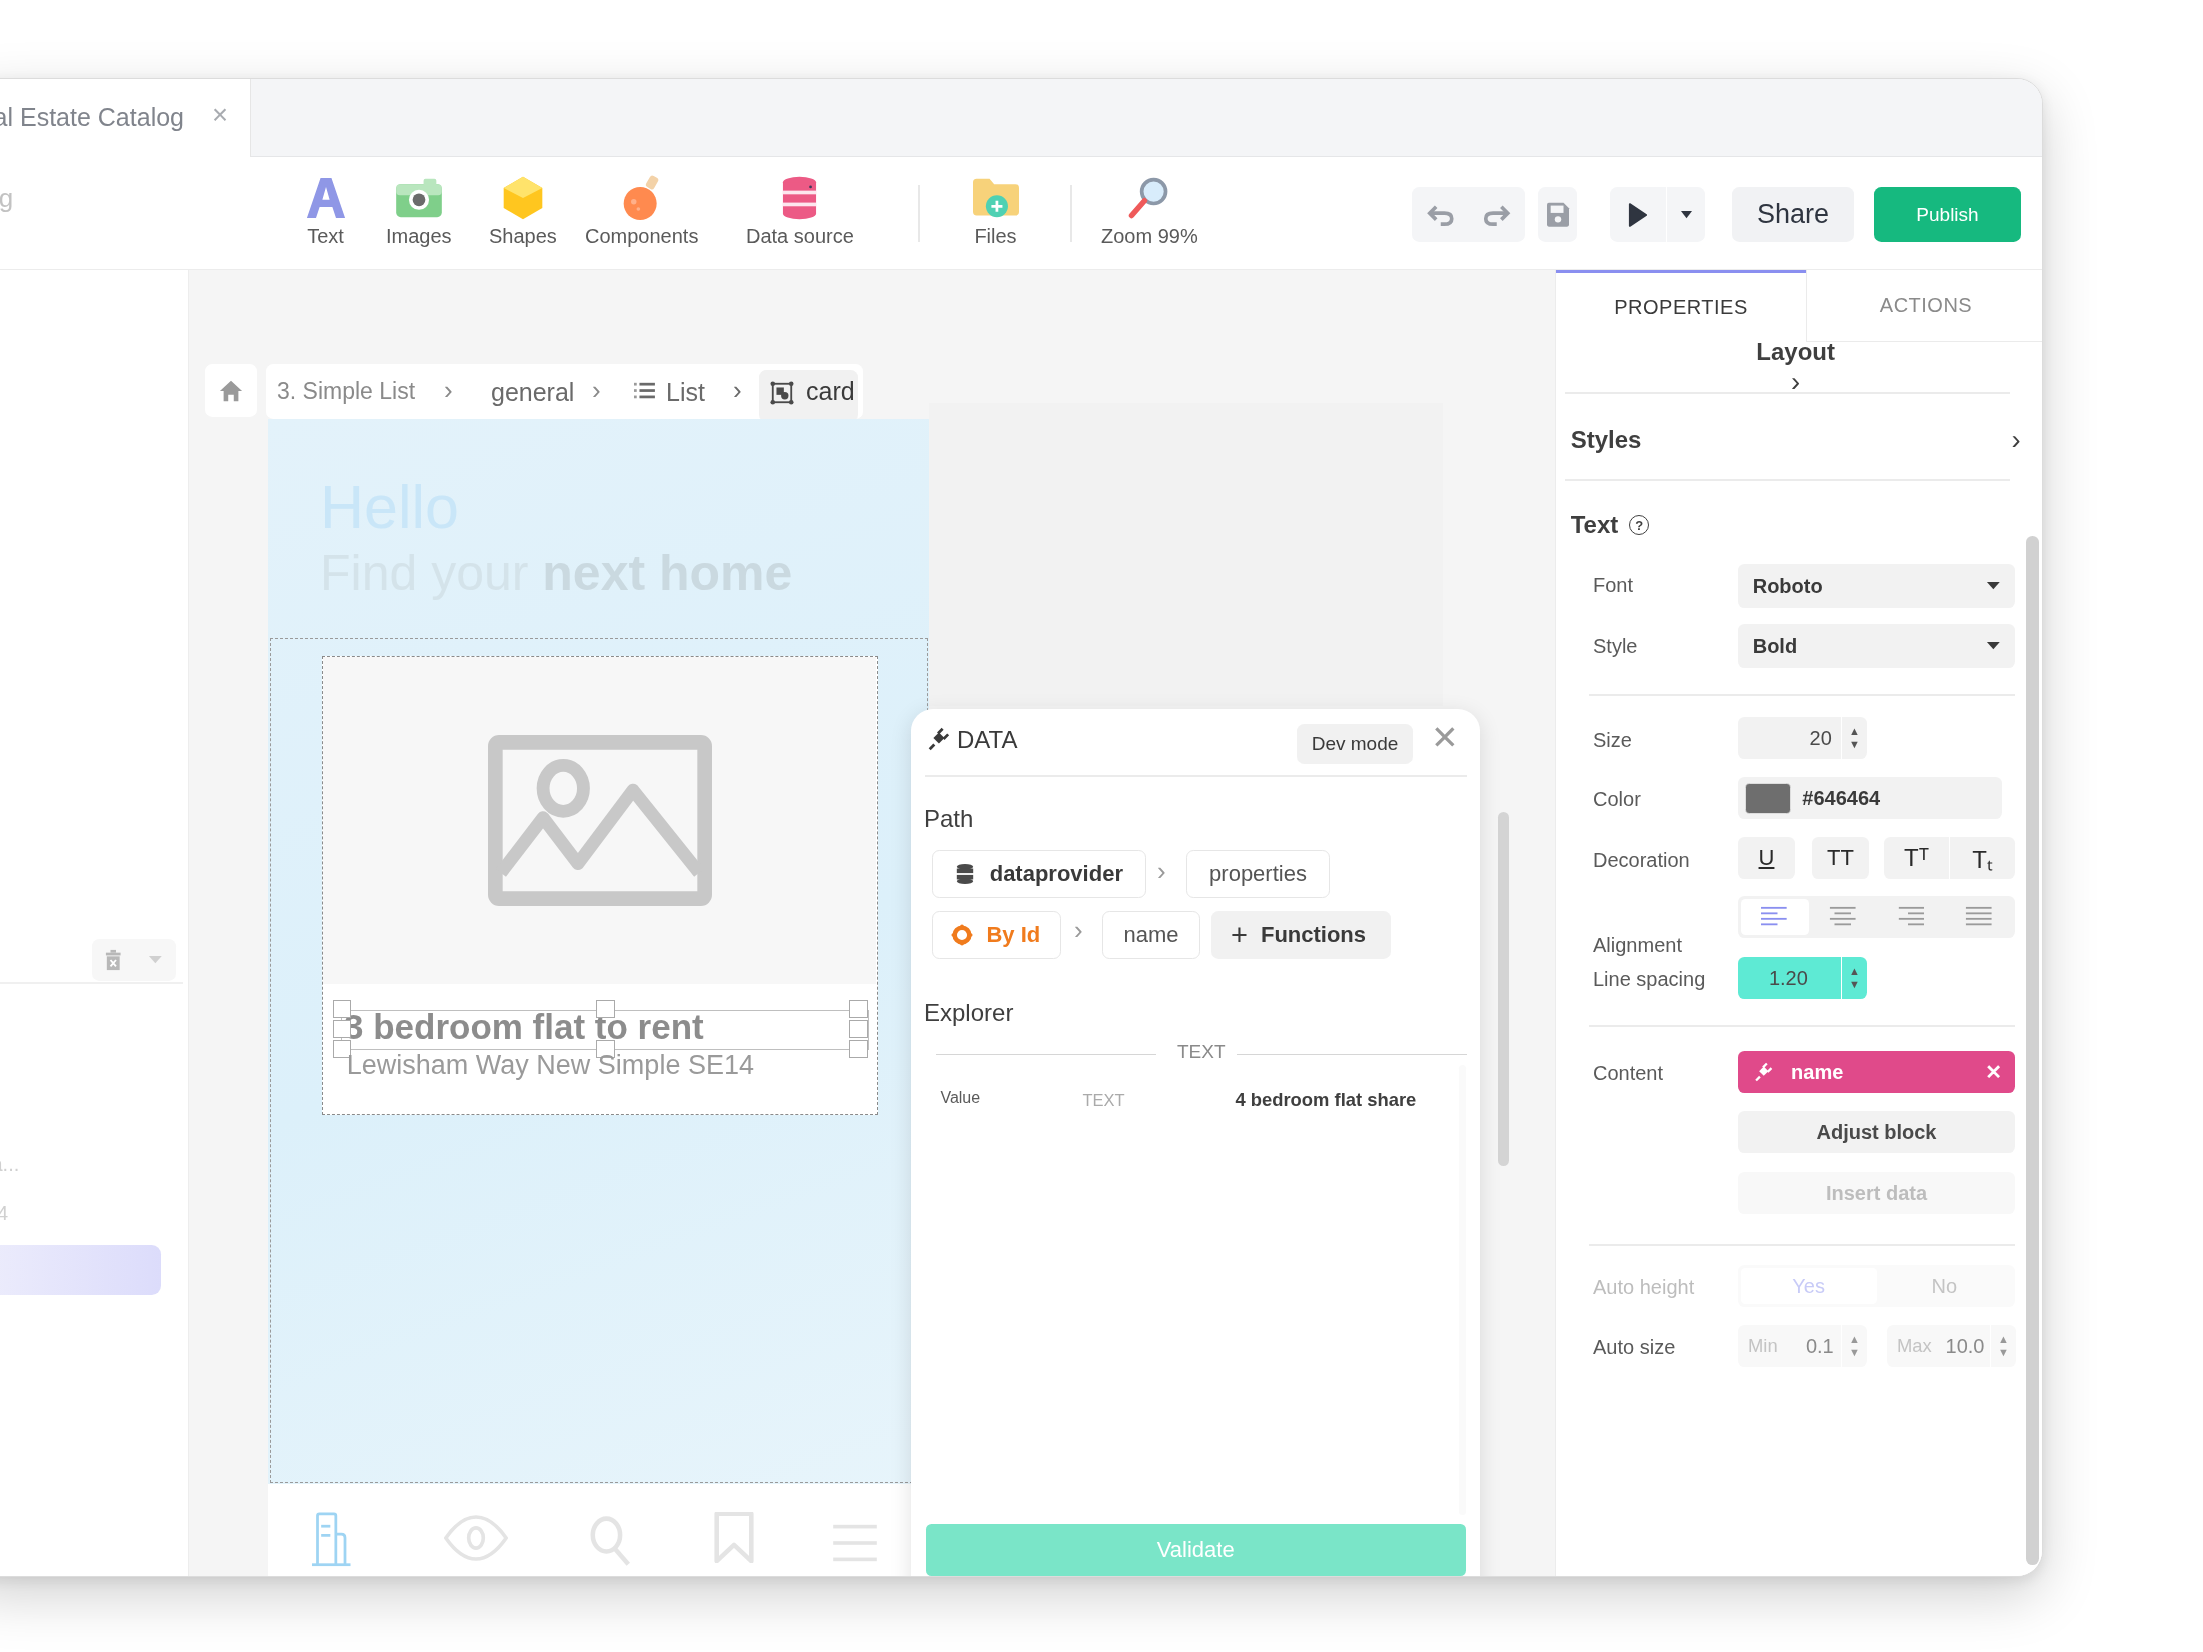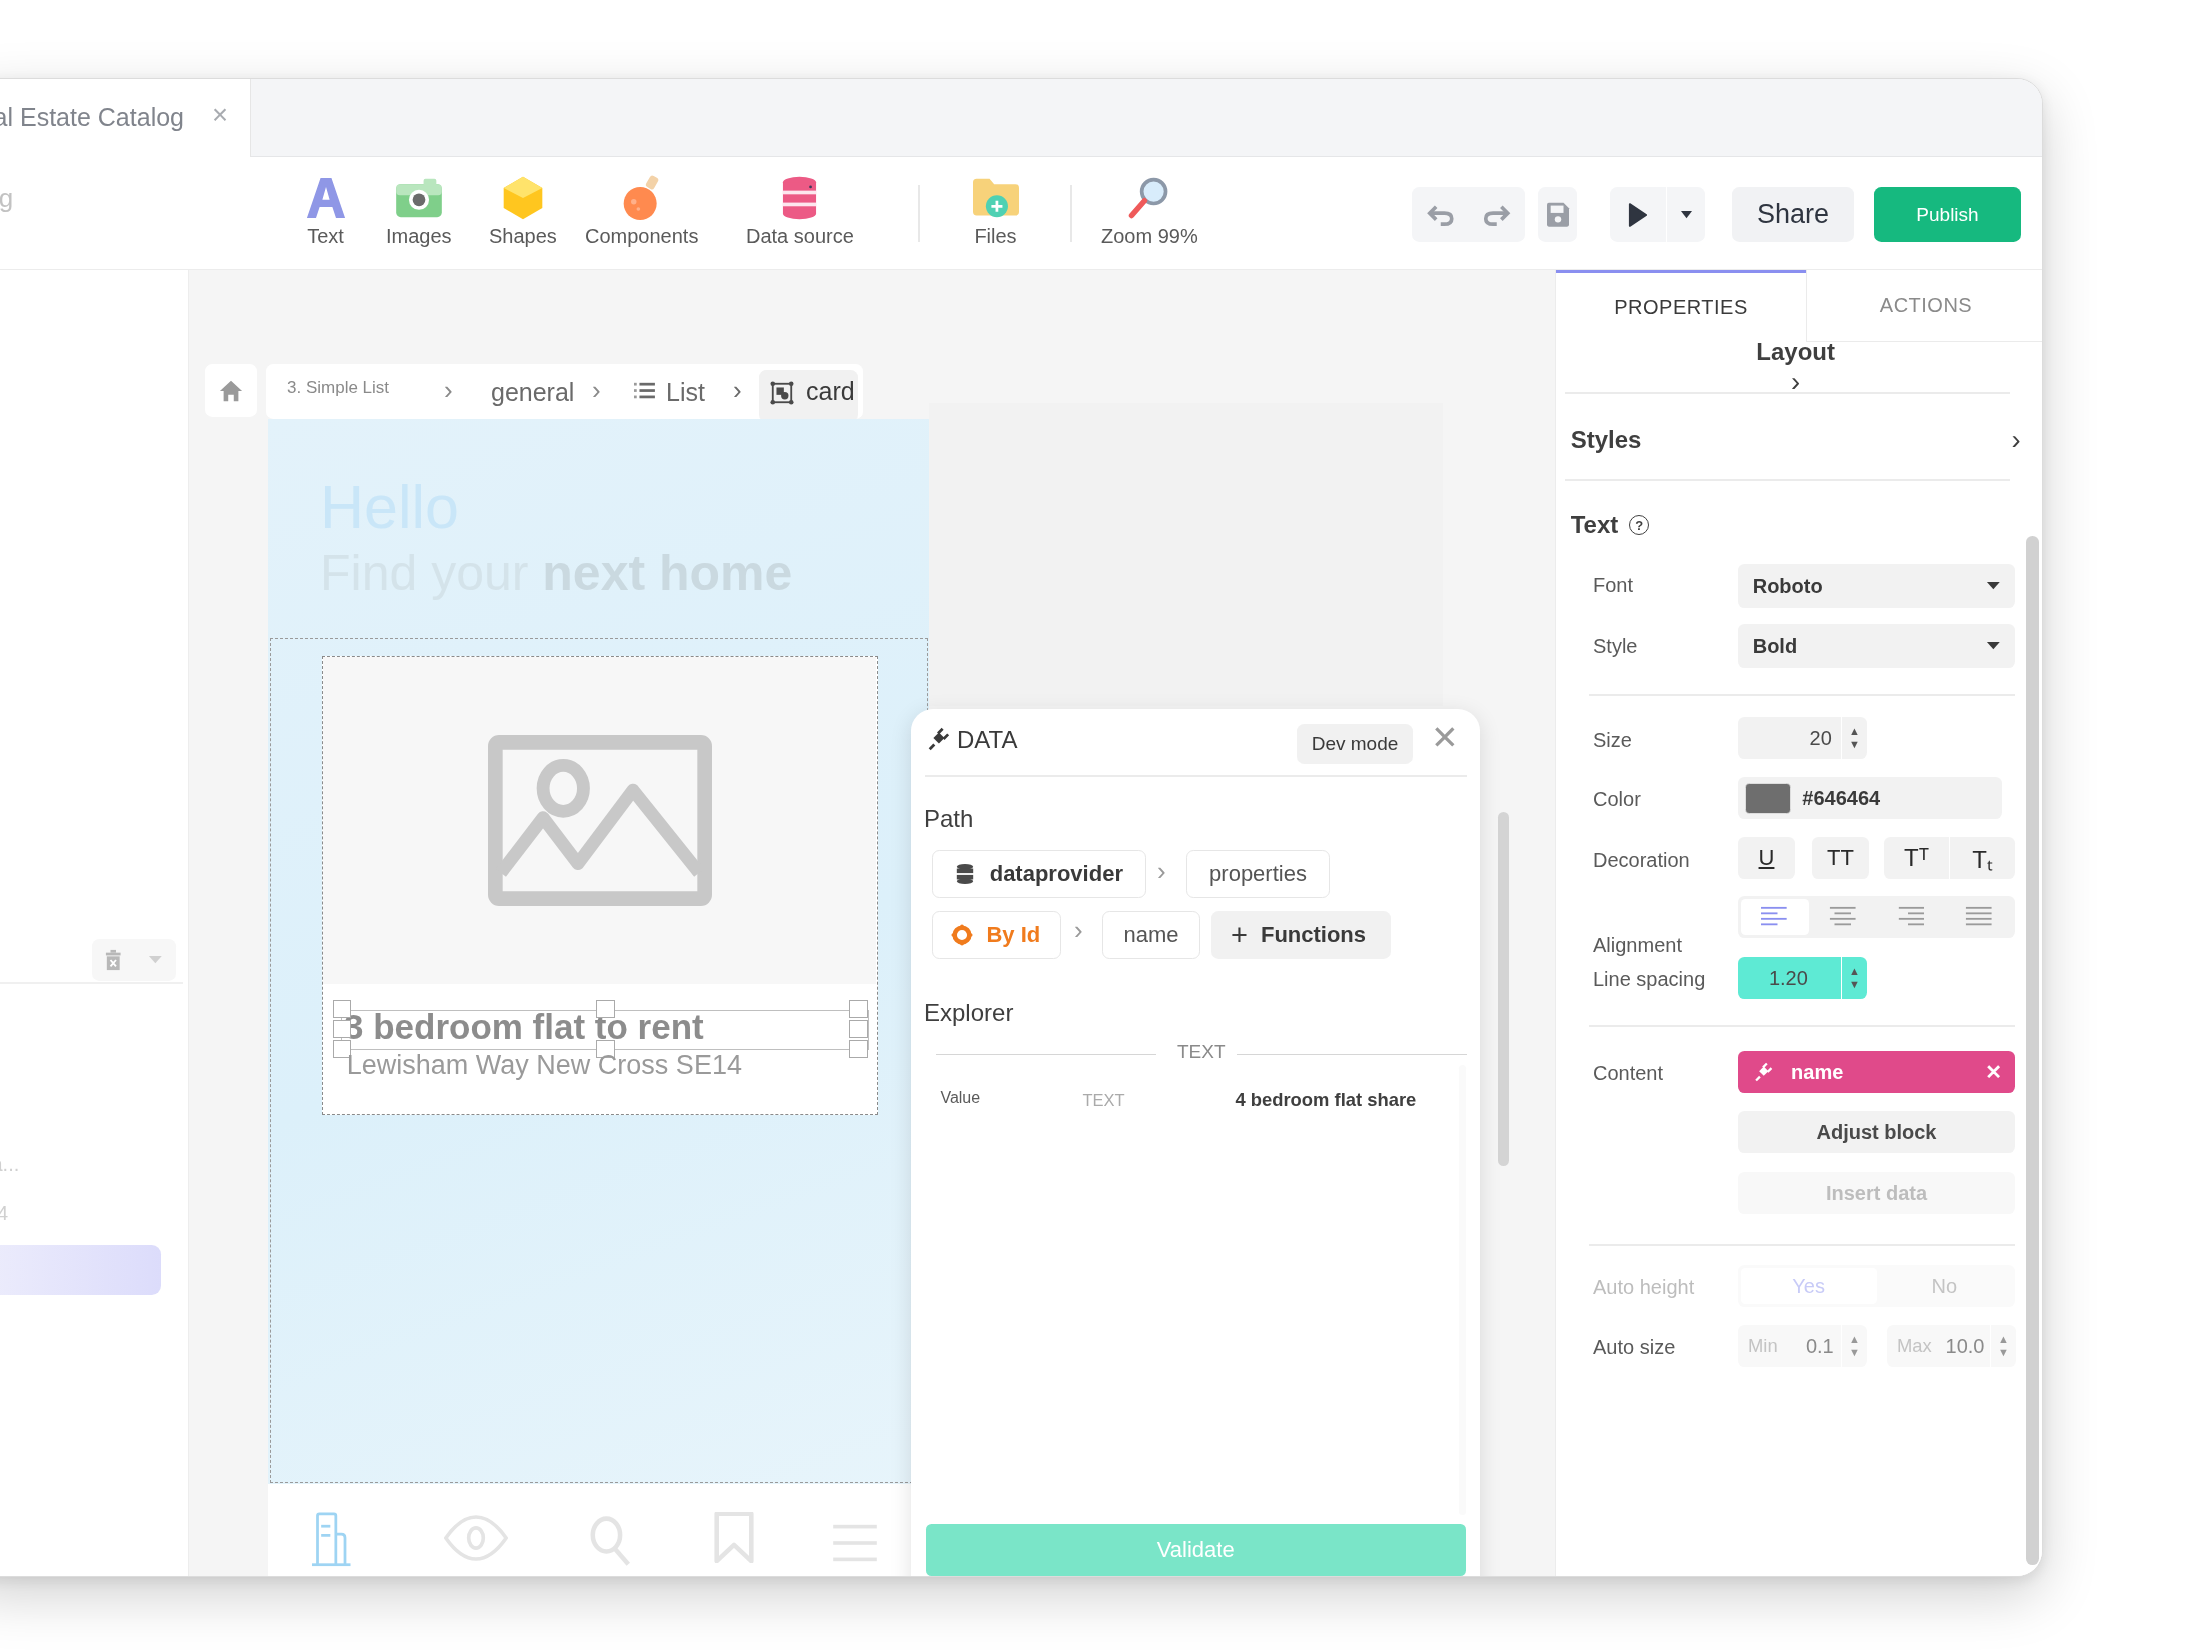--- a/index.html
+++ b/index.html
@@ -192,21 +192,21 @@
 
     <div class="abs" style="left:740px; top:133px; width:514px; height:303px; background:#f2f2f2;"></div>
 
     <div class="abs" style="left:15.6px; top:94px; width:52px; height:53px; background:#fff; border-radius:7.3px; display:flex; align-items:center; justify-content:center;">
       <svg width="26" height="24" viewBox="0 0 28 26">
           <path d="M14 2 L26 13 L22 13 L22 24 L17 24 L17 17 L11 17 L11 24 L6 24 L6 13 L2 13 Z" fill="#9a9a9a"></path>
         </svg>
     </div>
 
     <div class="abs" style="left:77px; top:94px; width:597px; height:55px; background:#fff; border-radius:7.3px;">
-      <span class="abs" style="left:21px; top:13.8px; font-size:17px; color:#8a8a8a;">3. Simple List</span>
+      <span class="abs" style="left:11px; top:13.8px; font-size:23px; color:#8a8a8a;">3. Simple List</span>
       <span class="abs" style="left:178px; top:11px; font-size:26px; color:#8a8a8a;">›</span>
       <span class="abs" style="left:225px; top:13.8px; font-size:25px; color:#6a6a6a;">general</span>
       <span class="abs" style="left:326px; top:11px; font-size:26px; color:#8a8a8a;">›</span>
       <span class="abs" style="left:367px; top:17.4px;">
         <svg width="22" height="20" viewBox="0 0 24 22">
             <rect x="7" y="2" width="17" height="3" fill="#6a6a6a"></rect>
             <rect x="7" y="9" width="17" height="3" fill="#6a6a6a"></rect>
             <rect x="7" y="16" width="17" height="3" fill="#6a6a6a"></rect>
             <rect x="1" y="2" width="3" height="3" fill="#9a9a9a"></rect>
             <rect x="1" y="9" width="3" height="3" fill="#9a9a9a"></rect>
@@ -249,21 +249,21 @@
             <span class="abs" style="left:1.8px; top:-3.7px; font-size:35px; font-weight:bold; color:#8c8c8c; white-space:nowrap;">3 bedroom flat to rent</span>
             <div class="abs" style="left:-9.2px; top:-11px; width:18.4px; height:18.4px; background:#fff; border:1.8px solid #aaa;"></div>
             <div class="abs" style="left:254px; top:-11px; width:18.4px; height:18.4px; background:#fff; border:1.8px solid #aaa;"></div>
             <div class="abs" style="left:507px; top:-11px; width:18.4px; height:18.4px; background:#fff; border:1.8px solid #aaa;"></div>
             <div class="abs" style="left:-9.2px; top:9.2px; width:18.4px; height:18.4px; background:#fff; border:1.8px solid #aaa;"></div>
             <div class="abs" style="left:507px; top:9.2px; width:18.4px; height:18.4px; background:#fff; border:1.8px solid #aaa;"></div>
             <div class="abs" style="left:-9.2px; top:29px; width:18.4px; height:18.4px; background:#fff; border:1.8px solid #aaa;"></div>
             <div class="abs" style="left:254px; top:29px; width:18.4px; height:18.4px; background:#fff; border:1.8px solid #aaa;"></div>
             <div class="abs" style="left:507px; top:29px; width:18.4px; height:18.4px; background:#fff; border:1.8px solid #aaa;"></div>
           </div>
-          <span class="abs" style="left:24px; top:393px; font-size:27px; color:#9a9a9a; white-space:nowrap;">Lewisham Way New Cross SE14</span>
+          <span class="abs" style="left:24px; top:393px; font-size:27px; color:#9a9a9a; white-space:nowrap;">Lewisham Way New Simple SE14</span>
         </div>
       </div>
 
       <div class="abs" style="left:0; top:1065px; width:661px; height:110px; background:#fff;">
         <div class="abs" style="left:44px; top:27.5px;">
           <svg width="55" height="55" viewBox="0 0 60 60">
               <path d="M6 58 L6 4 Q6 2 8 2 L24 2 Q26 2 26 4 L26 58" fill="none" stroke="#9ed4f3" stroke-width="3"></path>
               <path d="M26 24 L32 24 Q36 24 36 28 L36 58" fill="none" stroke="#9ed4f3" stroke-width="3"></path>
               <rect x="10" y="14" width="10" height="3" fill="#9ed4f3"></rect>
               <rect x="10" y="24" width="10" height="3" fill="#9ed4f3"></rect>

